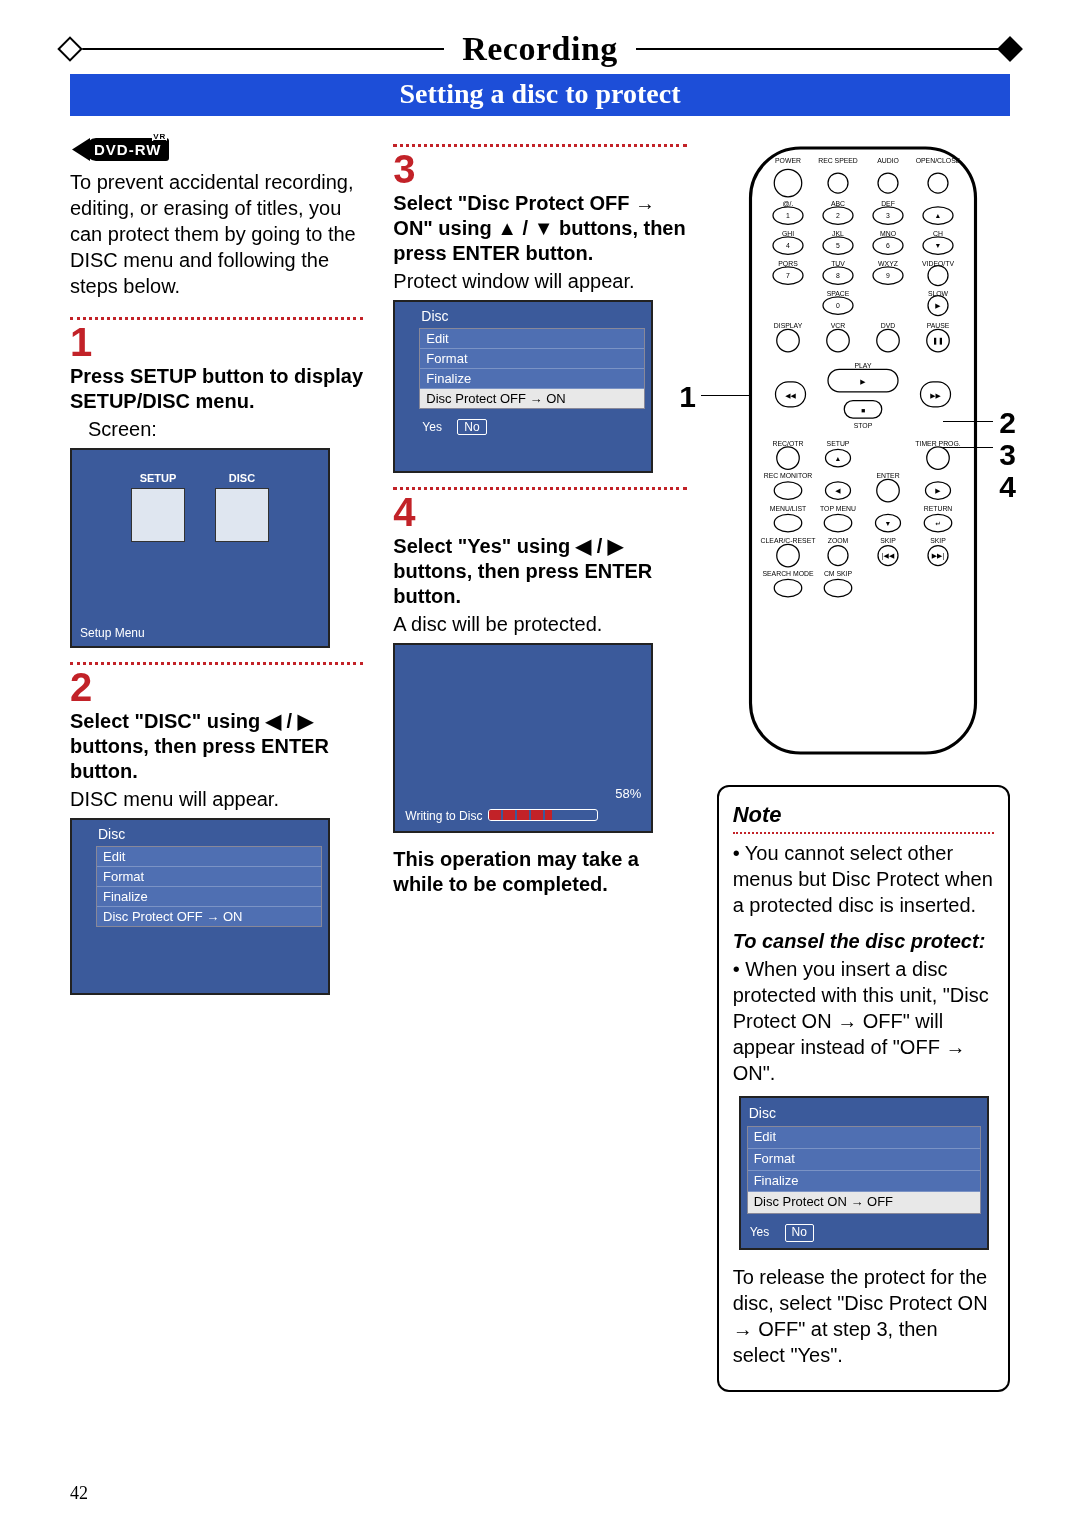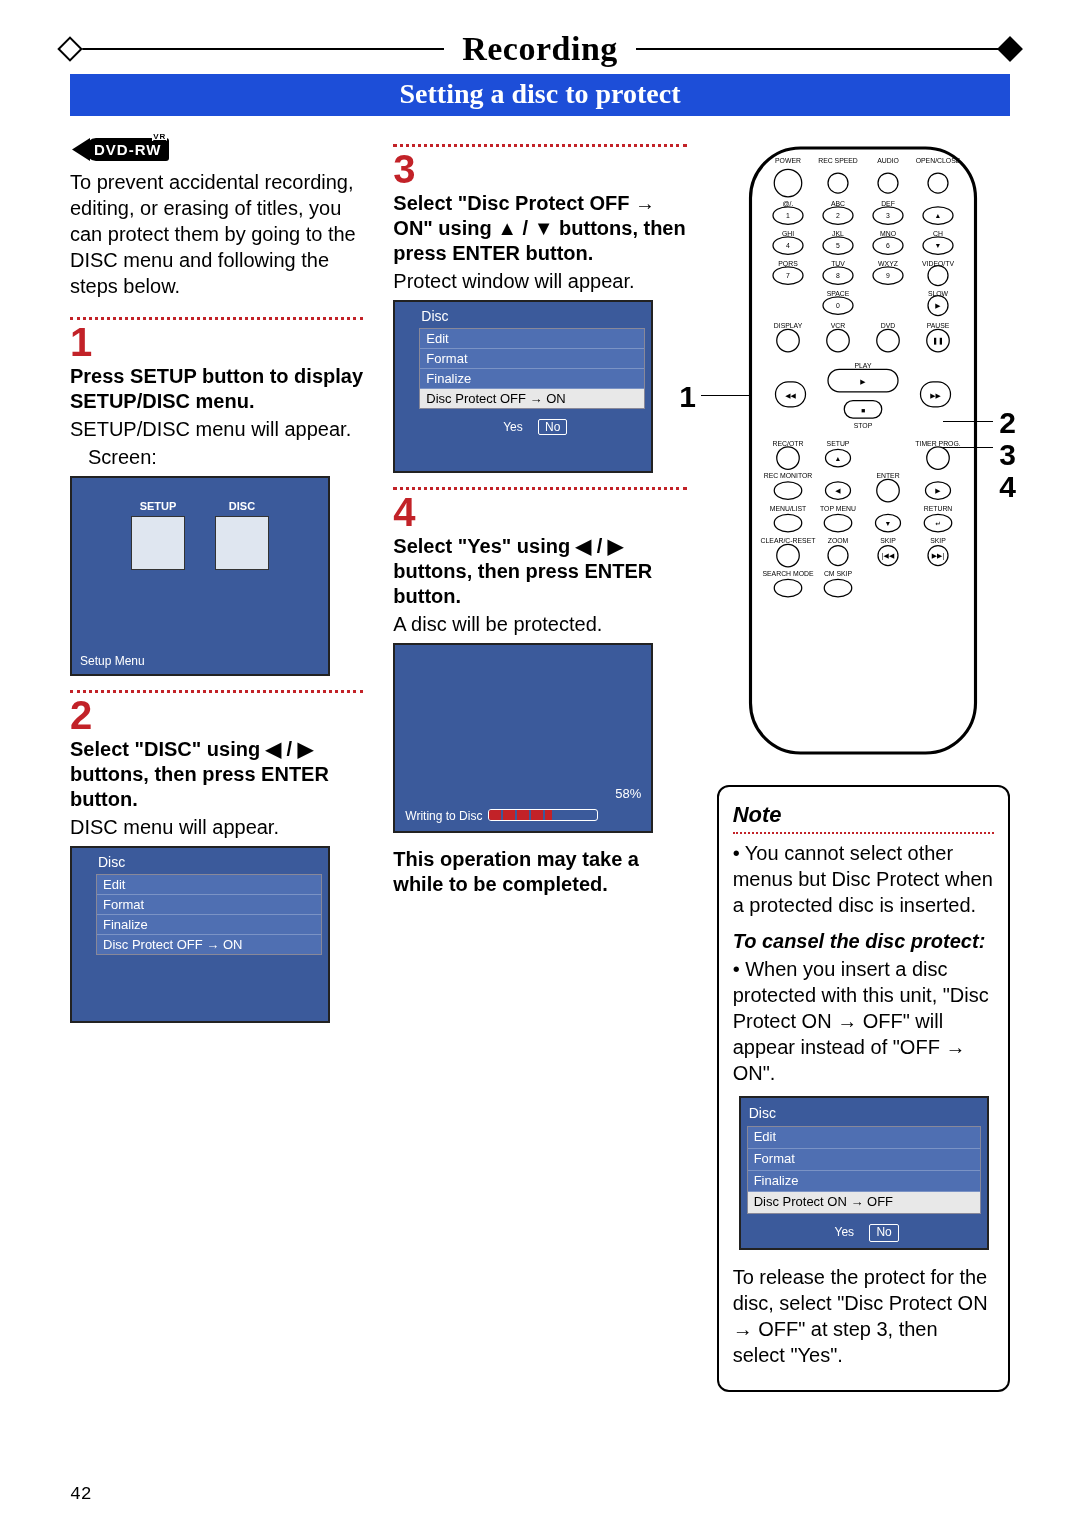--- a/index.html
+++ b/index.html
@@ -102,21 +102,21 @@
     padding: 2px 6px;
     border-bottom: 1px solid rgba(255,255,255,0.25);
     font-size: 13px;
   }
   .osd .osd-row:last-child { border-bottom: none; }
   .osd .osd-row.sel {
     background: #e8e8e8;
     color: #000;
   }
   .osd .osd-yn {
-    text-align: center;
+    text-align: left;
     padding: 4px 0 6px 0;
     font-size: 12px;
   }
   .osd .osd-yn .yn {
     display: inline-block;
     padding: 0 6px;
     margin: 0 3px;
   }
   .osd .osd-yn .yn.boxed {
     border: 1px solid #fff;
@@ -266,21 +266,21 @@
     color: #000;
     background: #fff;
     padding: 0 1px;
     text-decoration: underline;
   }
   .page-num {
     position: absolute;
     left: 70px;
     bottom: 22px;
     font-size: 18px;
-    font-family: Liberation Mono, monospace;
+    font-family: Liberation Serif, serif;
   }
 </style>
 </head>
 <body>
 
 <div class="chapter-bar">
   <span class="diamond"></span>
   <span class="line"></span>
   <span class="chapter-title">Recording</span>
   <span class="line"></span>
@@ -296,21 +296,20 @@
       <span class="dvd-badge">
         <span class="vr">VR</span>
         <span>DVD-RW</span>
       </span>
     </div>
     <p class="intro">To prevent accidental recording, editing, or erasing of titles, you can protect them by going to the DISC menu and following the steps below.</p>
 
     <hr class="dots">
     <div class="stepnum">1</div>
     <p class="step-title">Press SETUP button to display SETUP/DISC menu.</p>
-    <p class="step-body">SETUP/DISC menu will appear.</p>
     <p class="step-body indent">Screen:</p>
 
     <div class="osd setup indent">
       <div class="icon-area">
         <div class="icon-box">
           <span>SETUP</span>
           <div class="box"></div>
         </div>
         <div class="icon-box">
           <span>DISC</span>

